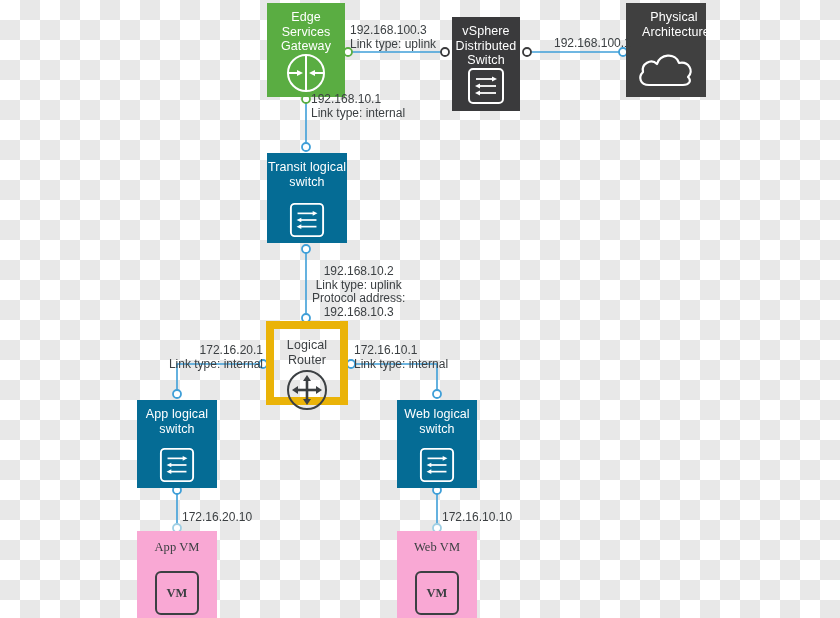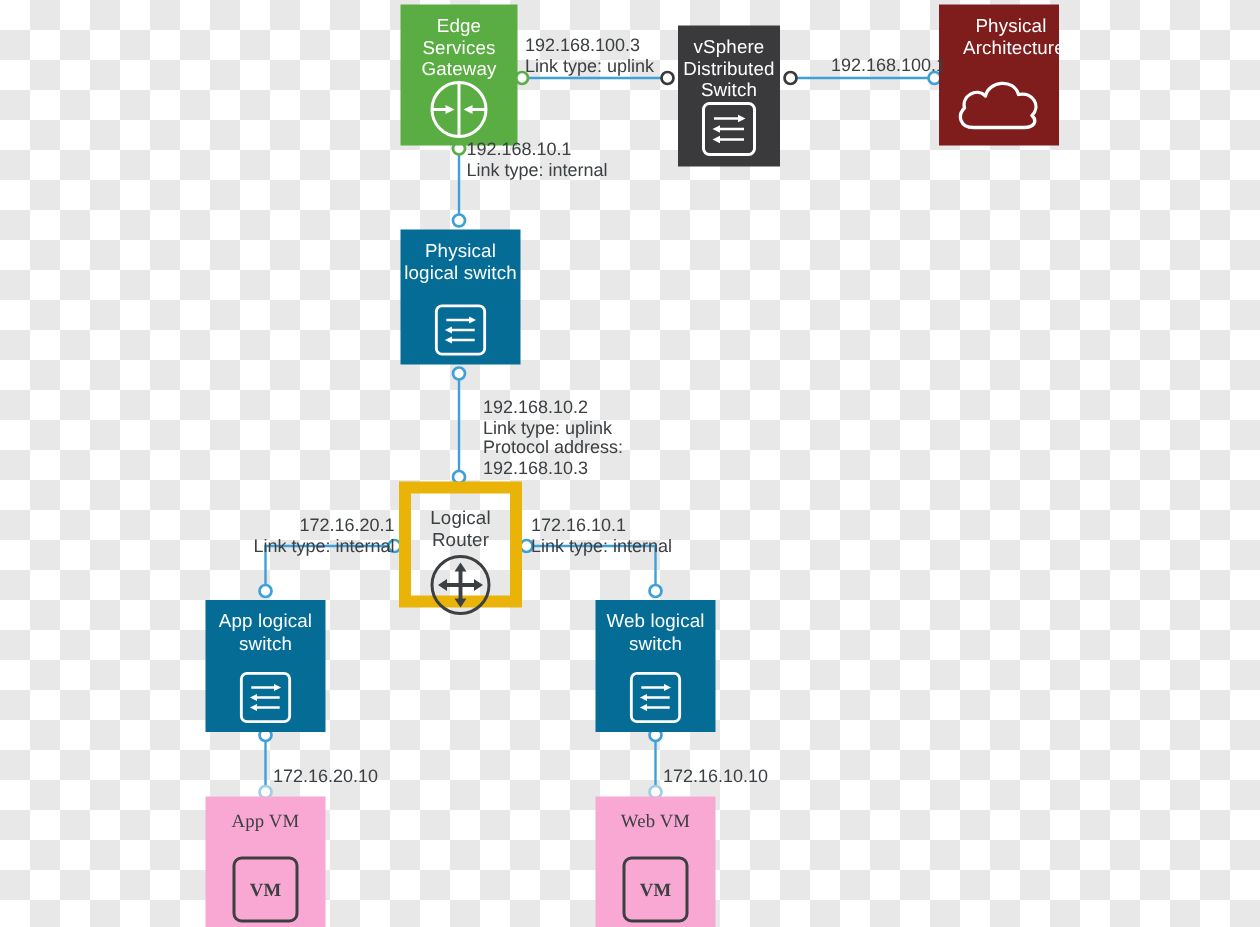--- a/index.html
+++ b/index.html
@@ -21,21 +21,21 @@
   .node .title{
     text-align:center;color:#ffffff;
     font-size:12.5px;line-height:14.5px;
     padding-top:7px;letter-spacing:.1px;
   }
   .node.router .title{color:#3c4043;padding-top:9px;}
   .node.vm .title{color:#3c4043;padding-top:9px;}
 
   .esg{background:#5aad42;}
   .vds{background:#3a3a3c;}
-  .cloud{background:#7f1d1d;padding-left:16px;}
+  .cloud{background:#404040;padding-left:16px;}
   .lsw{background:#056c95;}
   .router{background:transparent;border:8px solid #eab308;}
   .vm{background:#f9a8d4;font-family:Liberation Serif, serif;}
 
   .glyph{position:absolute;left:0;right:0;display:flex;justify-content:center;}
 
   .label{
     position:absolute;
     color:#3c4043;
     font-size:12px;
@@ -128,21 +128,21 @@
     <div class="title">Physical
 Architecture</div>
     <div class="glyph" style="top:44px;">
       <svg width="62" height="44" viewBox="0 0 62 44">
         <path d="M14 38 C5 38 3 30 8 25 C6 17 16 11 22 17 C24 7 41 5 44 16 C54 14 59 24 53 30 C57 34 54 38 48 38 Z" fill="none" stroke="#ffffff" stroke-width="2.2" stroke-linejoin="round"></path>
       </svg>
     </div>
   </div>
 
   <div class="node lsw" style="left:267px;top:153px;width:80px;height:90px;">
-    <div class="title">Physical
+    <div class="title">Transit
 logical
 switch</div>
     <div class="glyph" style="top:49px;">
       <svg width="36" height="36" viewBox="0 0 38 38">
         <rect x="2" y="2" width="34" height="34" rx="4" fill="none" stroke="#ffffff" stroke-width="2"></rect>
         <line x1="9" y1="12" x2="27" y2="12" stroke="#ffffff" stroke-width="1.8"></line>
         <polygon points="30,12 25,9.5 25,14.5" fill="#ffffff"></polygon>
         <line x1="11" y1="19" x2="29" y2="19" stroke="#ffffff" stroke-width="1.8"></line>
         <polygon points="8,19 13,16.5 13,21.5" fill="#ffffff"></polygon>
         <line x1="11" y1="26" x2="29" y2="26" stroke="#ffffff" stroke-width="1.8"></line>
@@ -218,21 +218,21 @@
   </div>
 
   <div class="label" style="left:350px;top:24px;">192.168.100.3
 Link type: uplink</div>
 
   <div class="label" style="left:554px;top:37px;">192.168.100.1</div>
 
   <div class="label" style="left:311px;top:93px;">192.168.10.1
 Link type: internal</div>
 
-  <div class="label" style="left:322px;top:265px;">192.168.10.2
+  <div class="label" style="left:312px;top:265px;text-align:center;">192.168.10.2
 Link type: uplink
 Protocol address:
 192.168.10.3</div>
 
   <div class="label r" style="left:105px;top:344px;width:158px;">172.16.20.1
 Link type: internal</div>
 
   <div class="label" style="left:354px;top:344px;">172.16.10.1
 Link type: internal</div>
 

